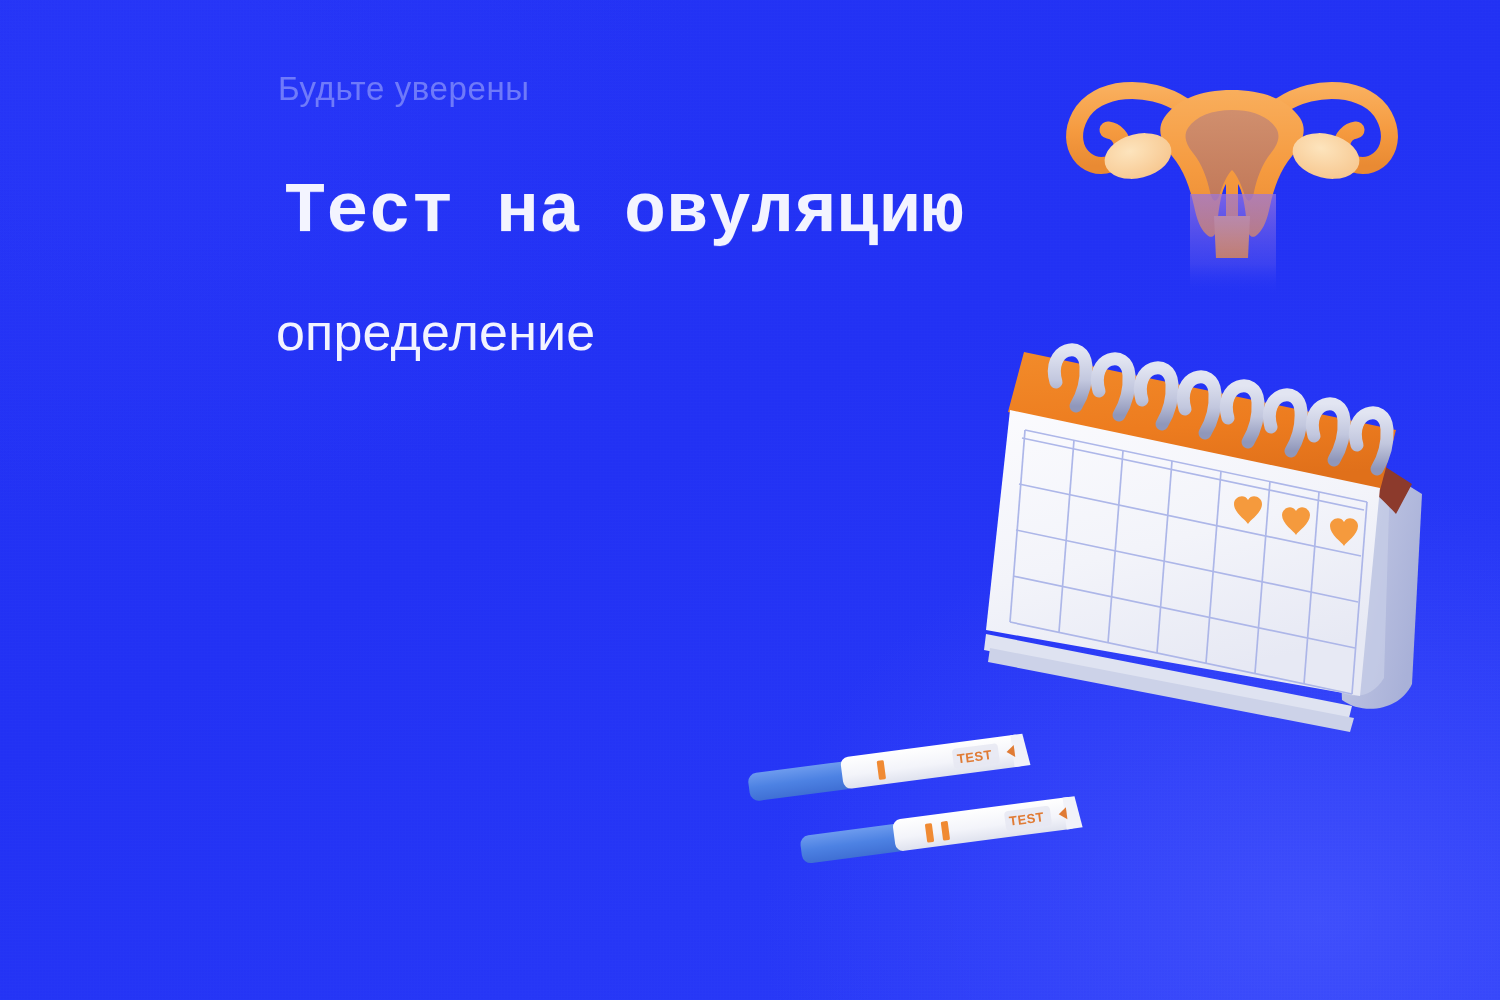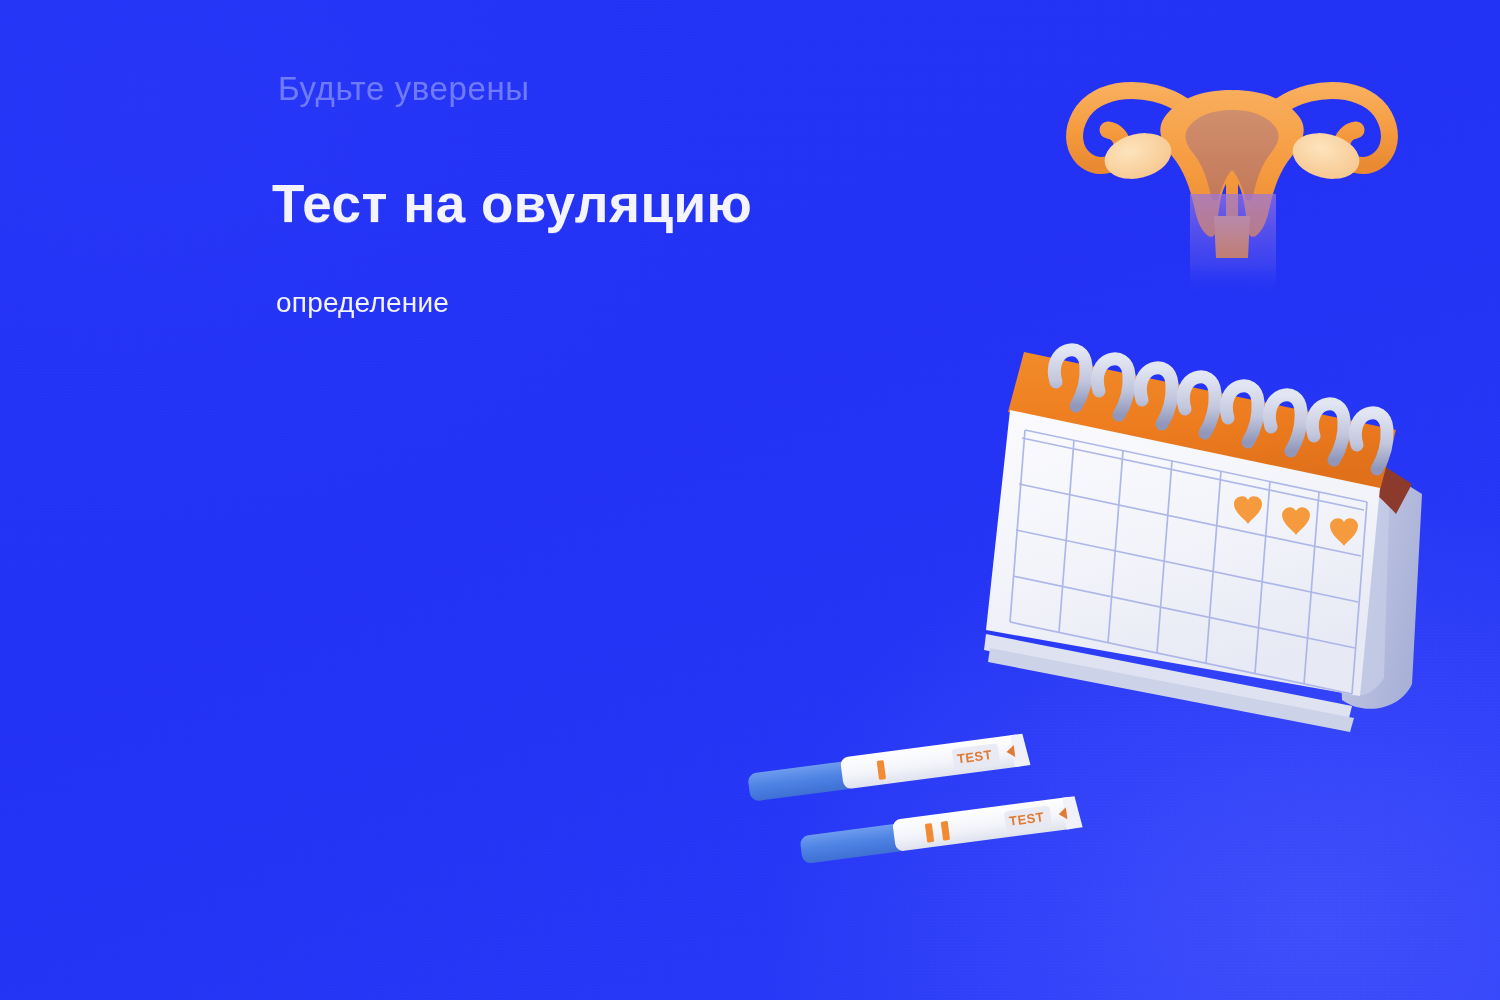--- a/index.html
+++ b/index.html
@@ -42,32 +42,32 @@
   .eyebrow {
     font-size: 33px;
     font-weight: 400;
     letter-spacing: 0.6px;
     color: rgba(222,228,255,0.40);
     line-height: 1;
     margin: 0 0 0 6px;
     white-space: nowrap;
   }
   .headline {
-    font-family: Liberation Sans, sans-serif;
+    font-family: Liberation Mono, monospace;
     font-weight: 700;
-    font-size: 53px;
+    font-size: 70px;
     line-height: 1.02;
     color: #f3f4ff;
-    margin: 72px 0 0 0;
+    margin: 72px 0 0 12px;
     letter-spacing: 0.5px;
     white-space: nowrap;
     text-shadow: 0 1px 0 rgba(255,255,255,0.12);
   }
   .sub-line {
-    font-size: 28px;
+    font-size: 52px;
     font-weight: 400;
     color: #f2f3ff;
     line-height: 1;
     margin: 0;
     letter-spacing: 0.2px;
     white-space: nowrap;
   }
   .sub-1 { margin-top: 58px; margin-left: 4px; }
   .sub-2 { margin-top: 42px; margin-left: 4px; }
 

